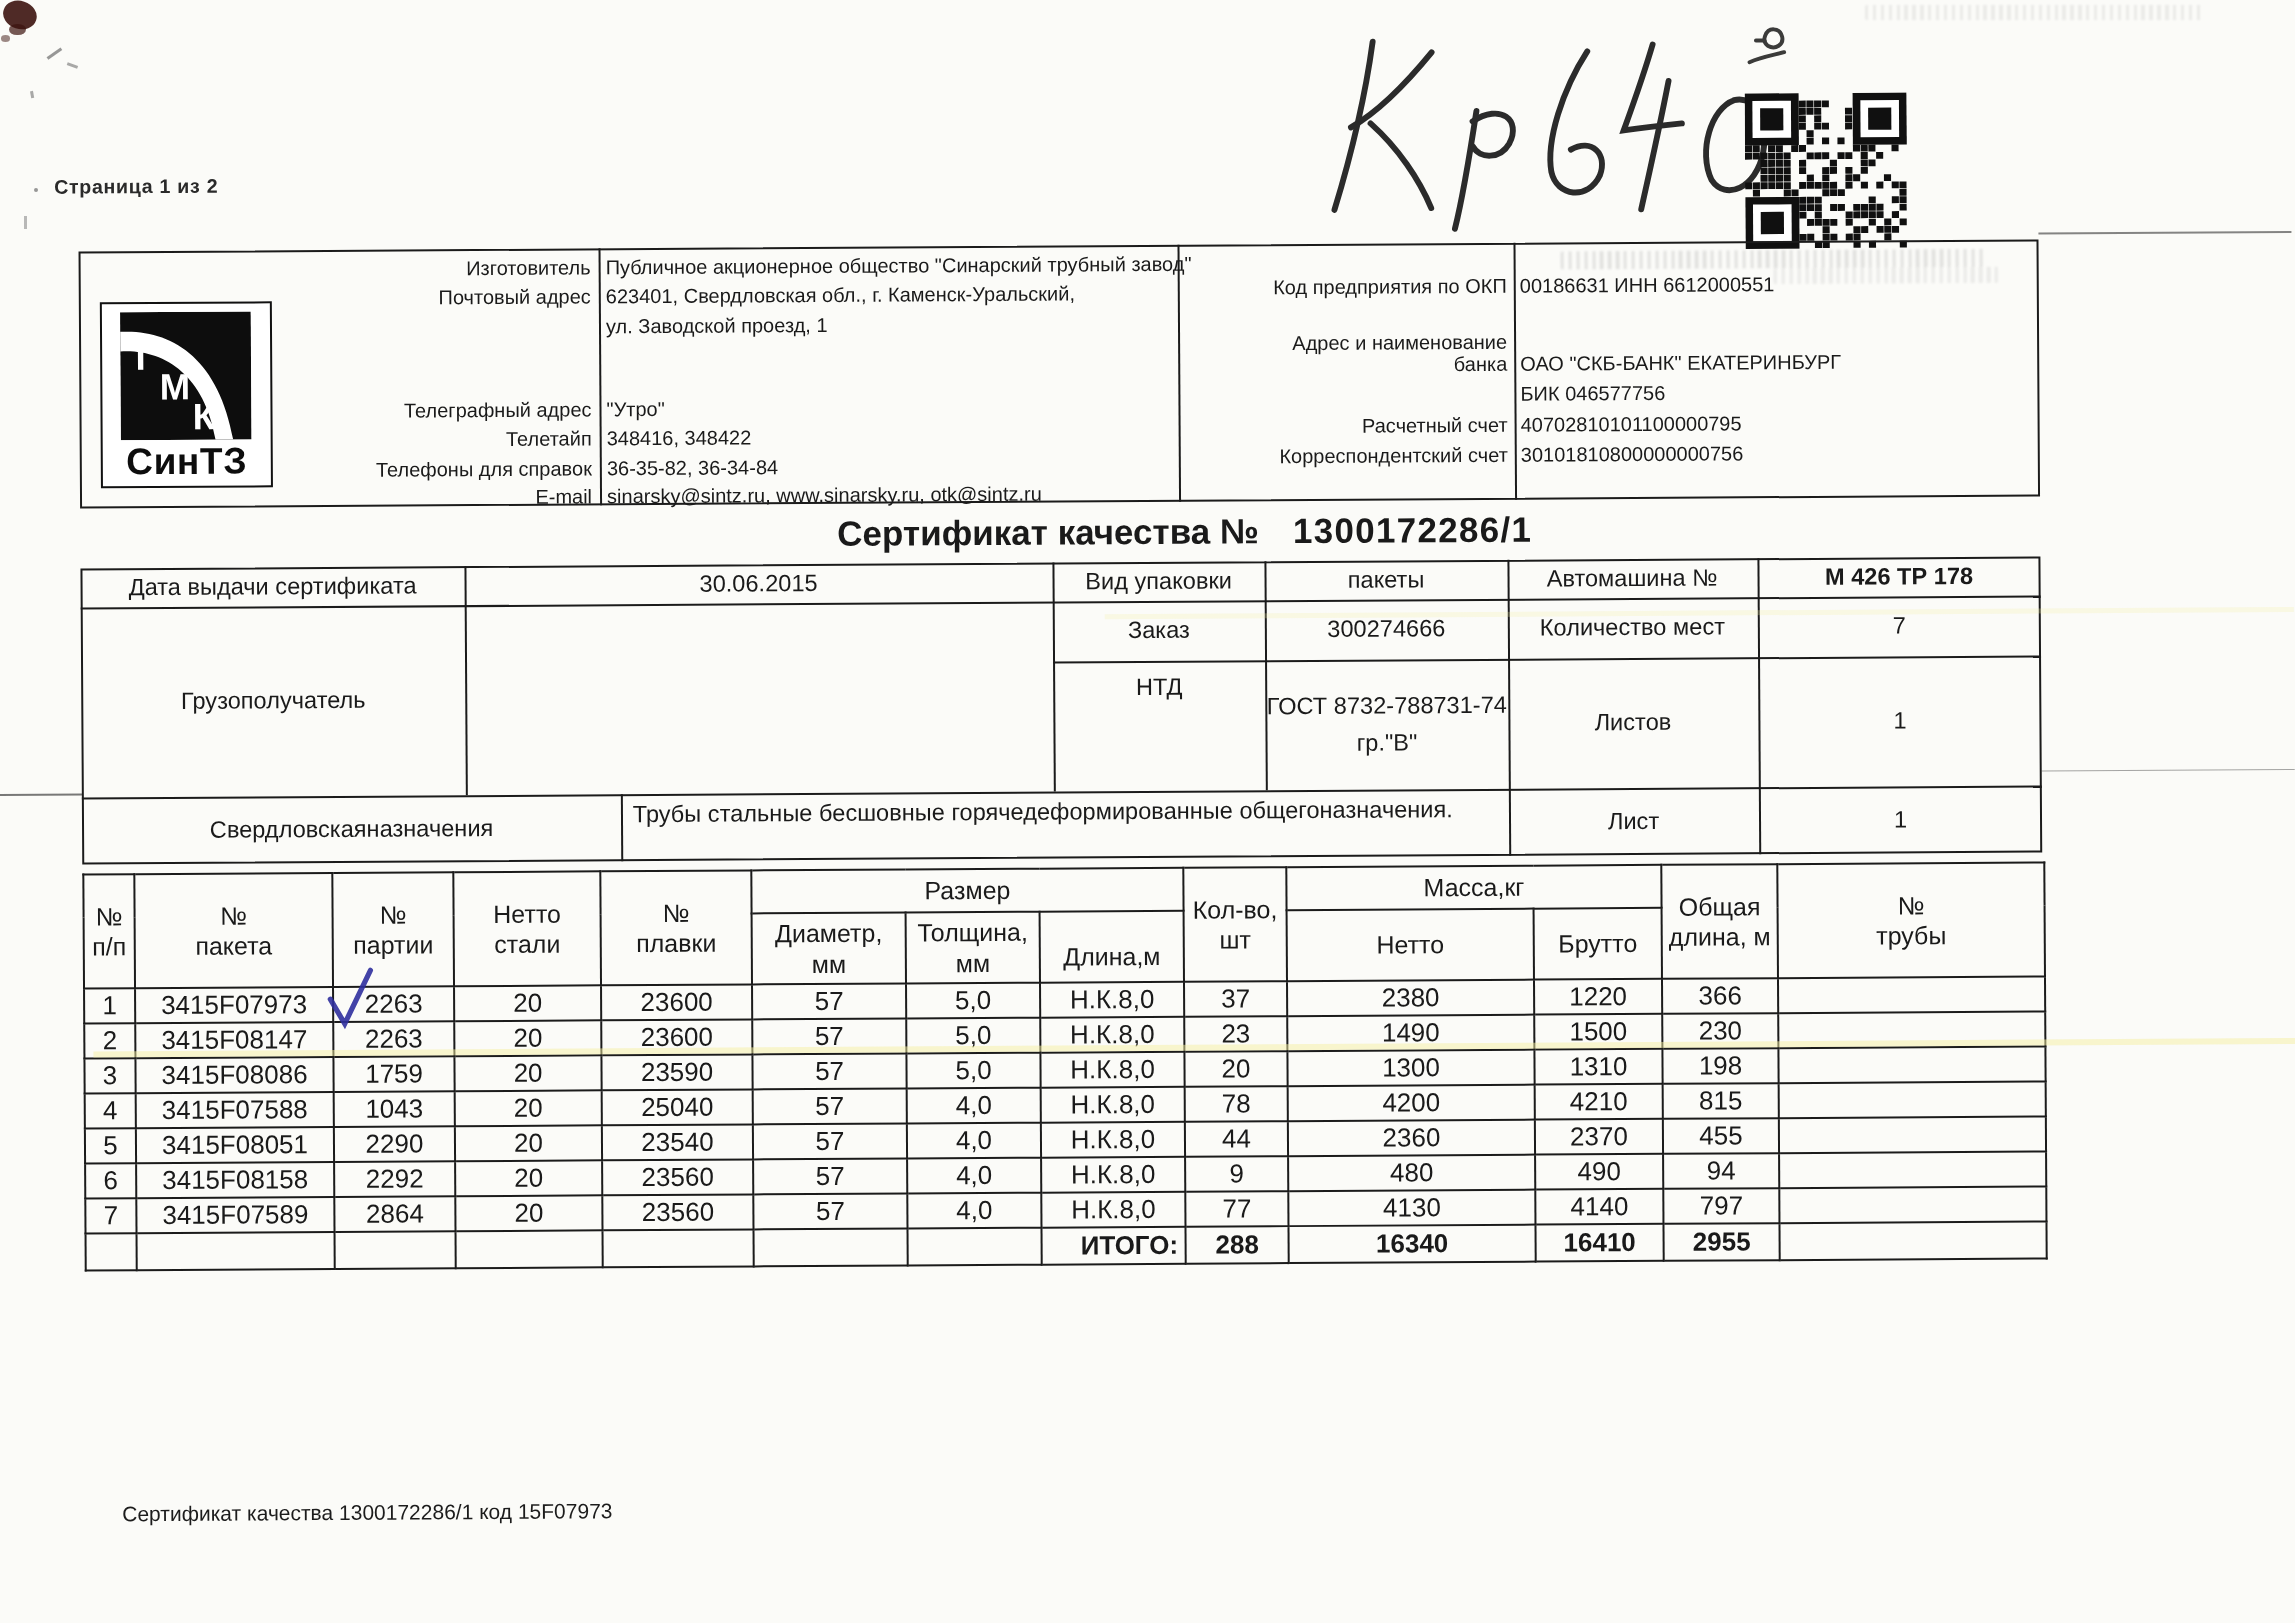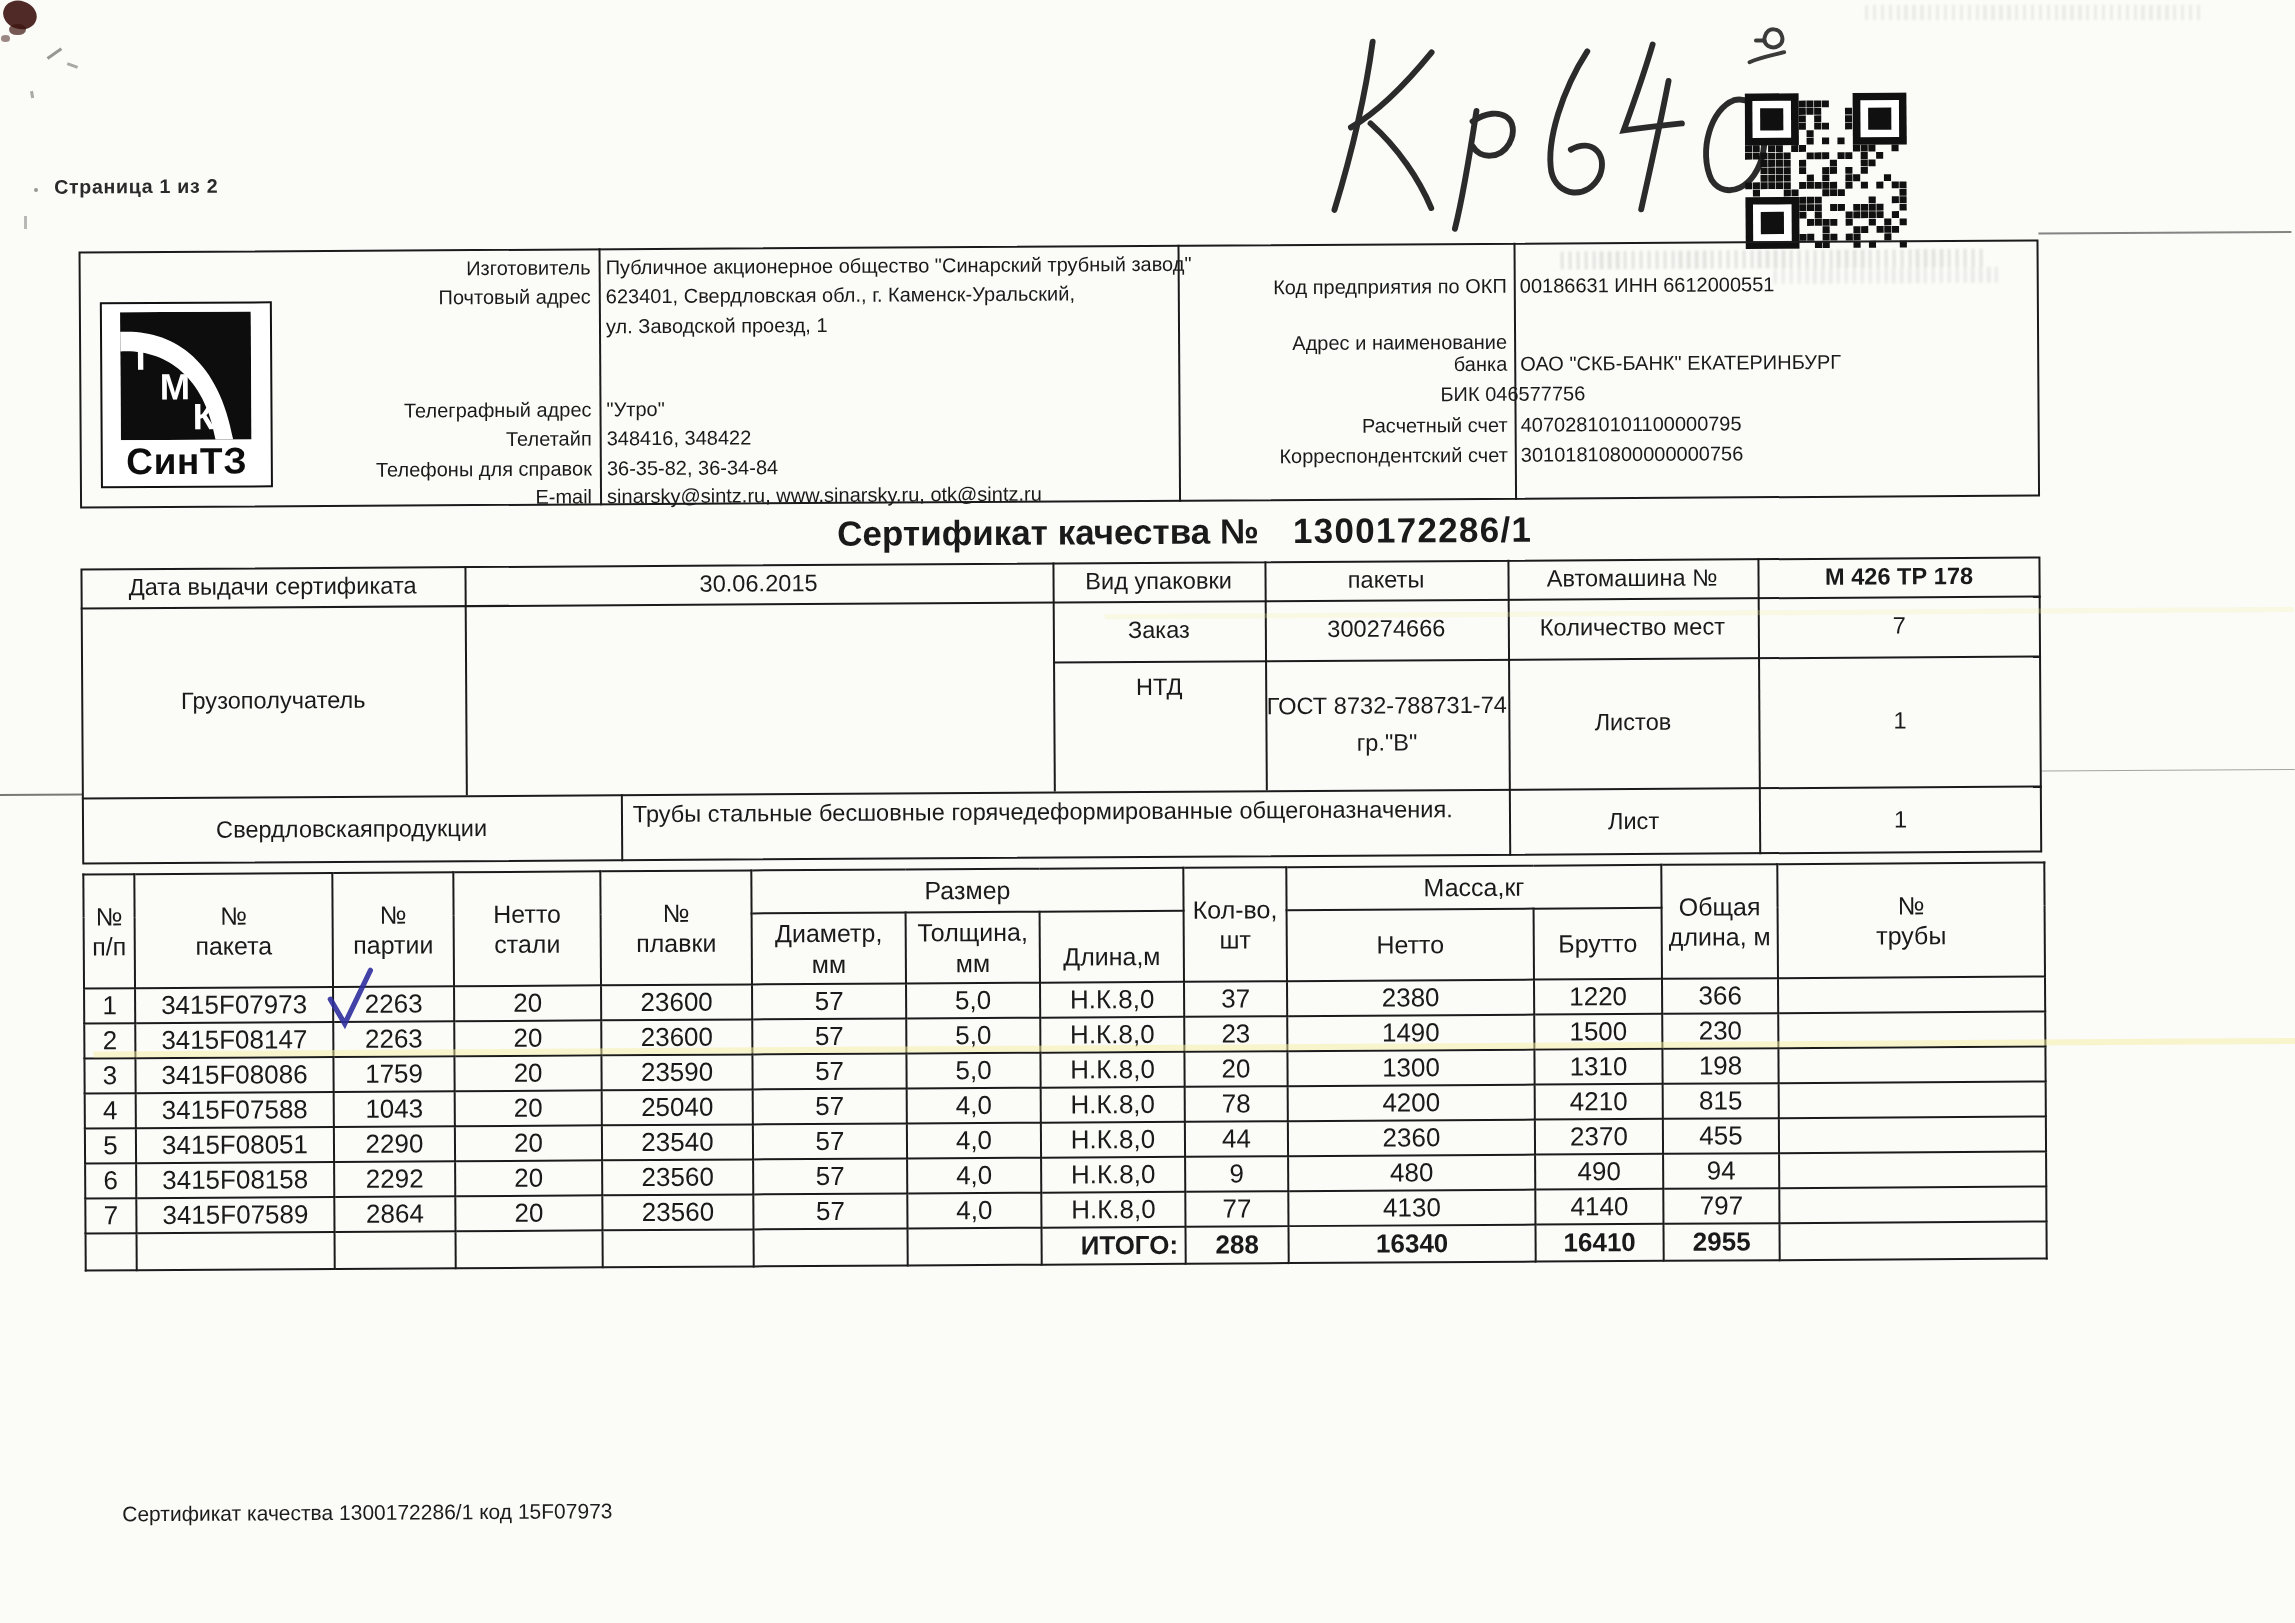--- a/index.html
+++ b/index.html
@@ -276,21 +276,21 @@
       <div class="hv" style="left: 609px; top: 452px;">36-35-82, 36-34-84</div>
       <div class="hl" style="left: 85px; top: 480px; width: 509px;">E-mail</div>
       <div class="hv" style="left: 609px; top: 480px;">sinarsky@sintz.ru, www.sinarsky.ru, otk@sintz.ru</div>
     </div>
   <div id="bank-rows">
       <div class="hl" style="left: 1188px; top: 275px; width: 322px;">Код предприятия по ОКП</div>
       <div class="hv" style="left: 1523px; top: 275px;">00186631 ИНН 6612000551</div>
       <div class="hl" style="left: 1188px; top: 331px; width: 322px;">Адрес и наименование</div>
       <div class="hl" style="left: 1188px; top: 353px; width: 322px;">банка</div>
       <div class="hv" style="left: 1523px; top: 353px;">ОАО "СКБ-БАНК" ЕКАТЕРИНБУРГ</div>
-      <div class="hv" style="left: 1443px; top: 383px;">БИК 046577756</div>
+      <div class="hv" style="left: 1523px; top: 383px;">БИК 046577756</div>
       <div class="hl" style="left: 1188px; top: 414px; width: 322px;">Расчетный счет</div>
       <div class="hv" style="left: 1523px; top: 414px;">40702810101100000795</div>
       <div class="hl" style="left: 1188px; top: 444px; width: 322px;">Корреспондентский счет</div>
       <div class="hv" style="left: 1523px; top: 444px;">30101810800000000756</div>
     </div>
 
   <div class="title">
     <span>Сертификат качества №</span><span class="title-num">1300172286/1</span>
   </div>
 
@@ -320,21 +320,21 @@
   <div class="cell" style="left:82px;top:601px;width:384px;height:190px;">Грузополучатель</div>
 
   <div class="cell top" style="left:1054px;top:661px;width:212px;height:130px;">НТД</div>
   <div class="cell two" style="left:1266px;top:661px;width:243px;height:130px;line-height:1.55;">
     <div><span>ГОСТ  8732-78</span><span>8731-74  гр."В"</span></div>
   </div>
   <div class="cell" style="left:1509px;top:661px;width:249px;height:130px;">Листов</div>
   <div class="cell" style="left:1759px;top:661px;width:283px;height:130px;">1</div>
 
   <div class="cell two" style="left:82px;top:791px;width:539px;height:67px;line-height:1.5;">
-    <div><span>Свердловская</span><span>продукции</span></div>
+    <div><span>Свердловская</span><span>назначения</span></div>
   </div>
   <div class="cell left two" style="left:621px;top:791px;width:889px;height:67px;align-items:flex-start;padding-top:3.9px;line-height:1.4;">
     <div><span>Трубы стальные бесшовные  горячедеформированные общего</span><span>назначения.</span></div>
   </div>
   <div class="cell" style="left:1509px;top:791px;width:249px;height:67px;">Лист</div>
   <div class="cell" style="left:1759px;top:791px;width:283px;height:67px;">1</div>
 
   <table class="pipes">
     <colgroup>
       <col style="width:51px">

